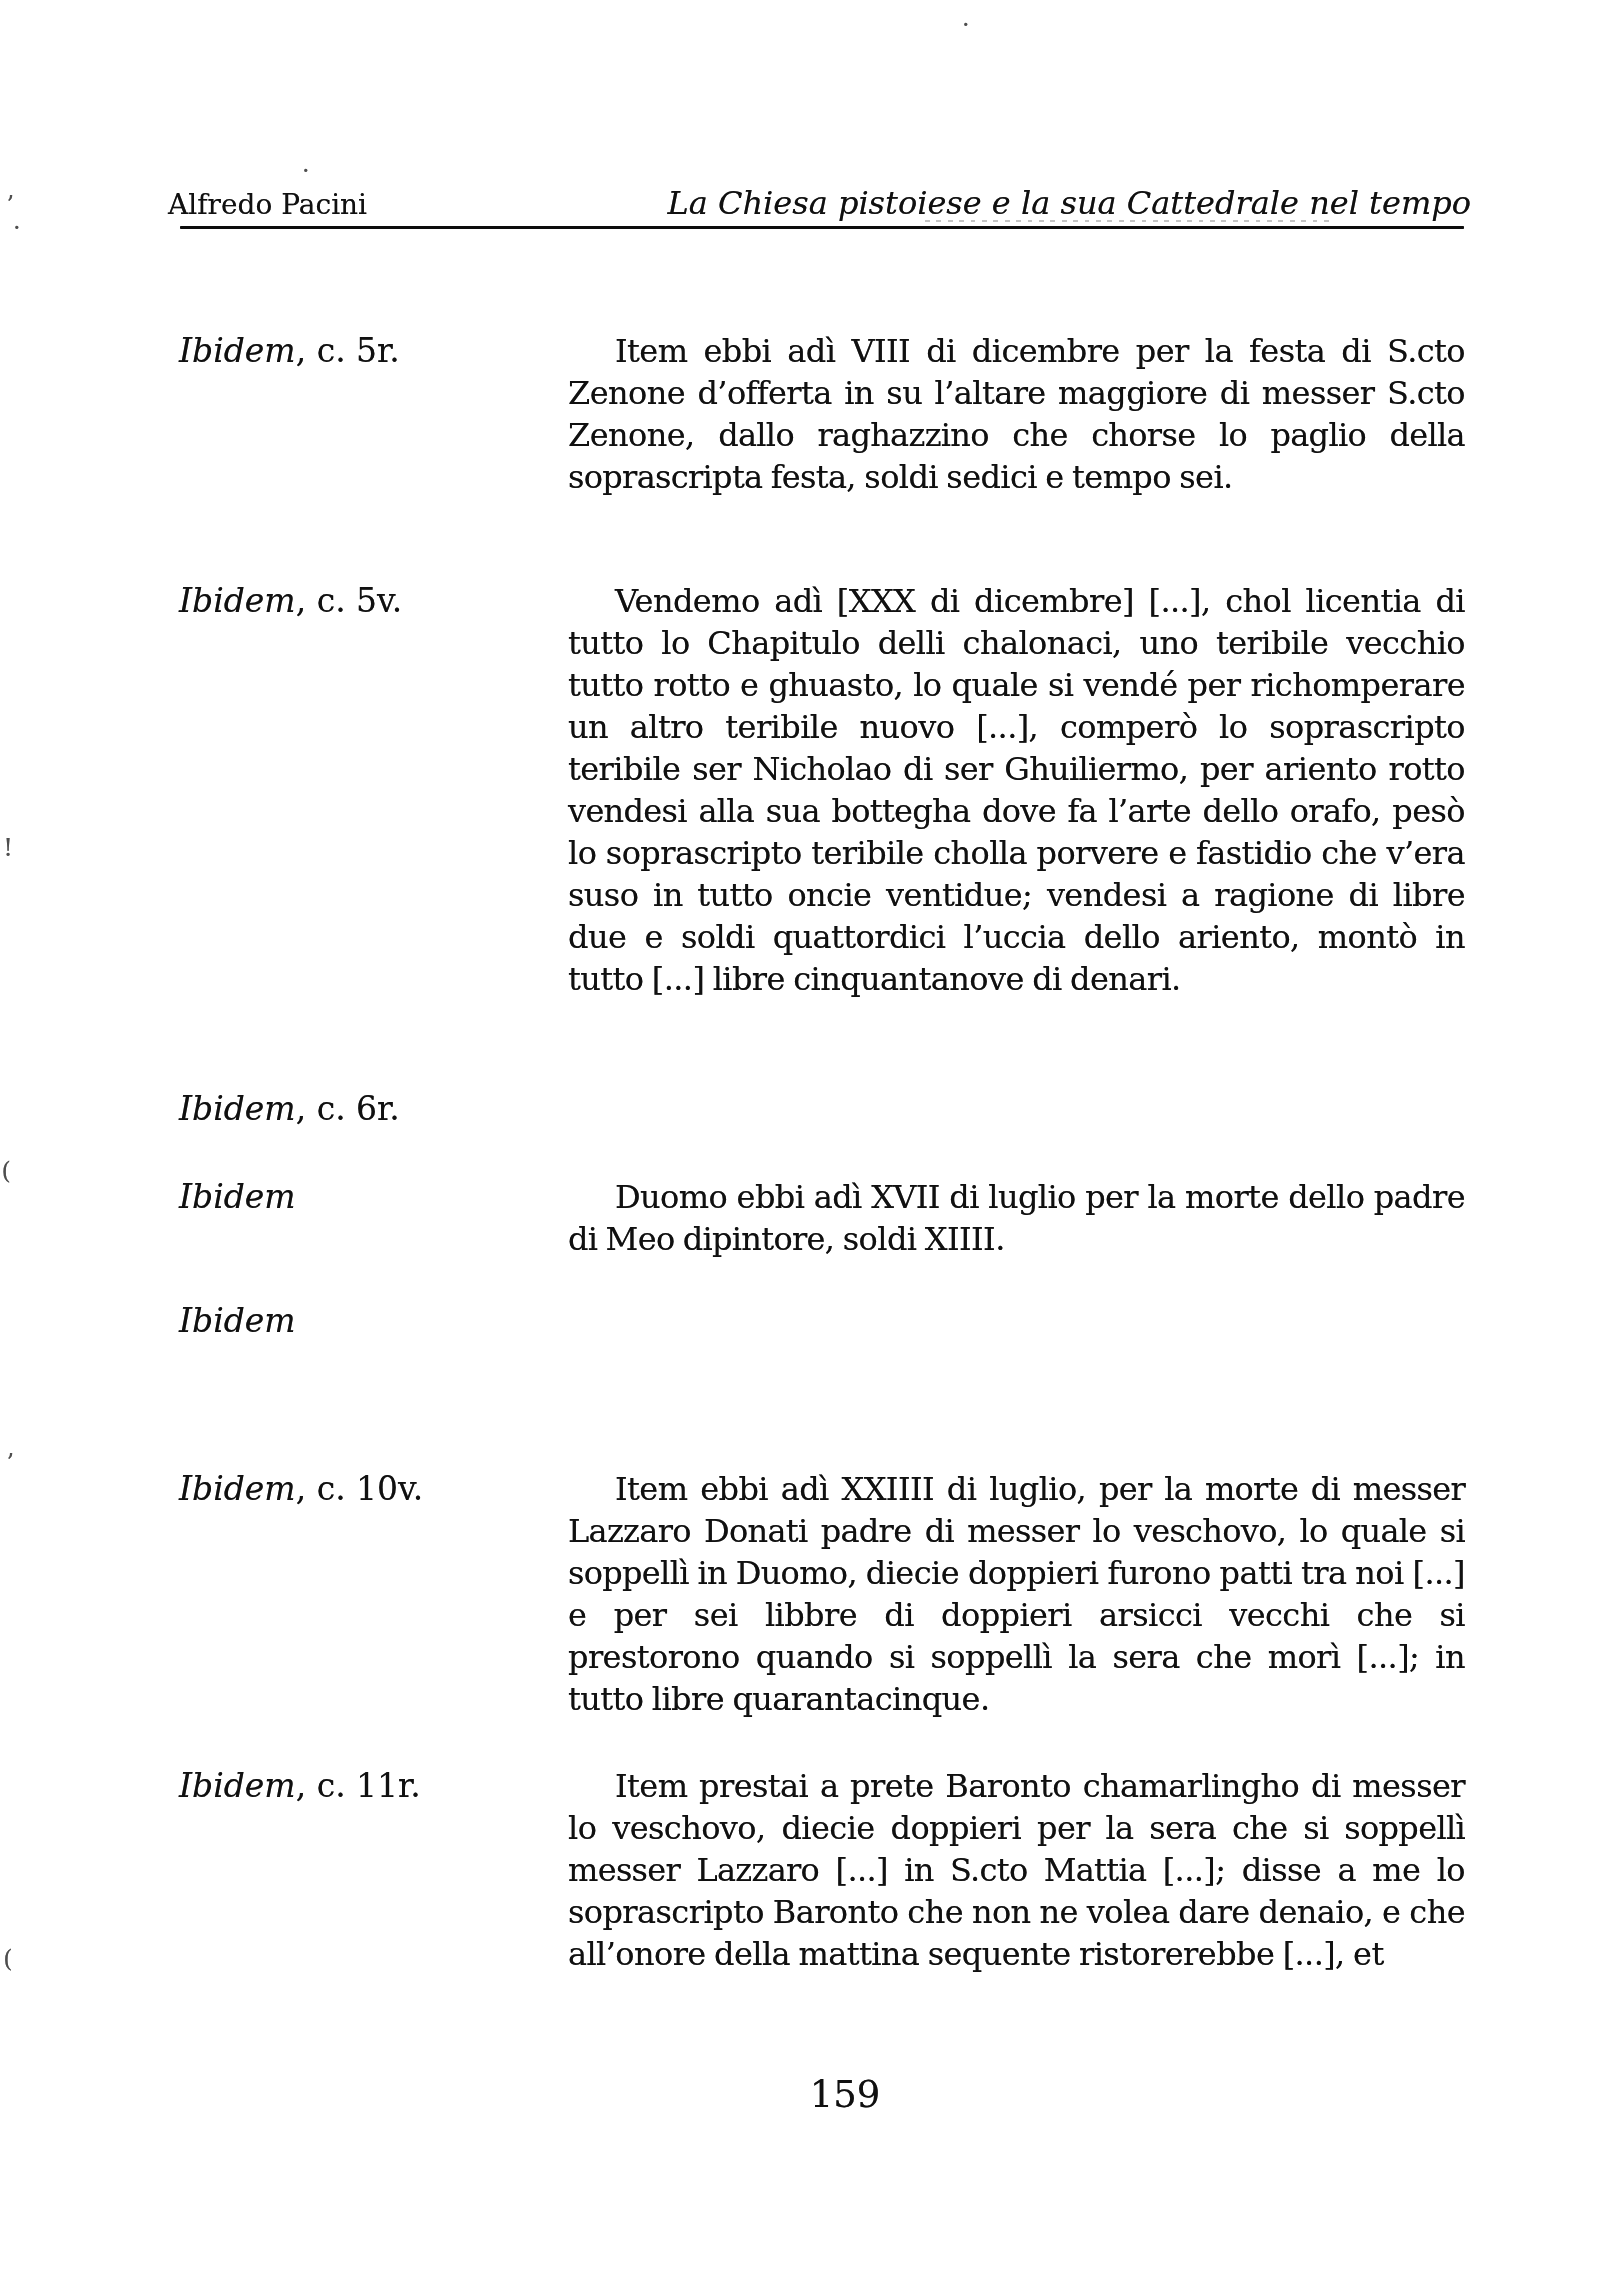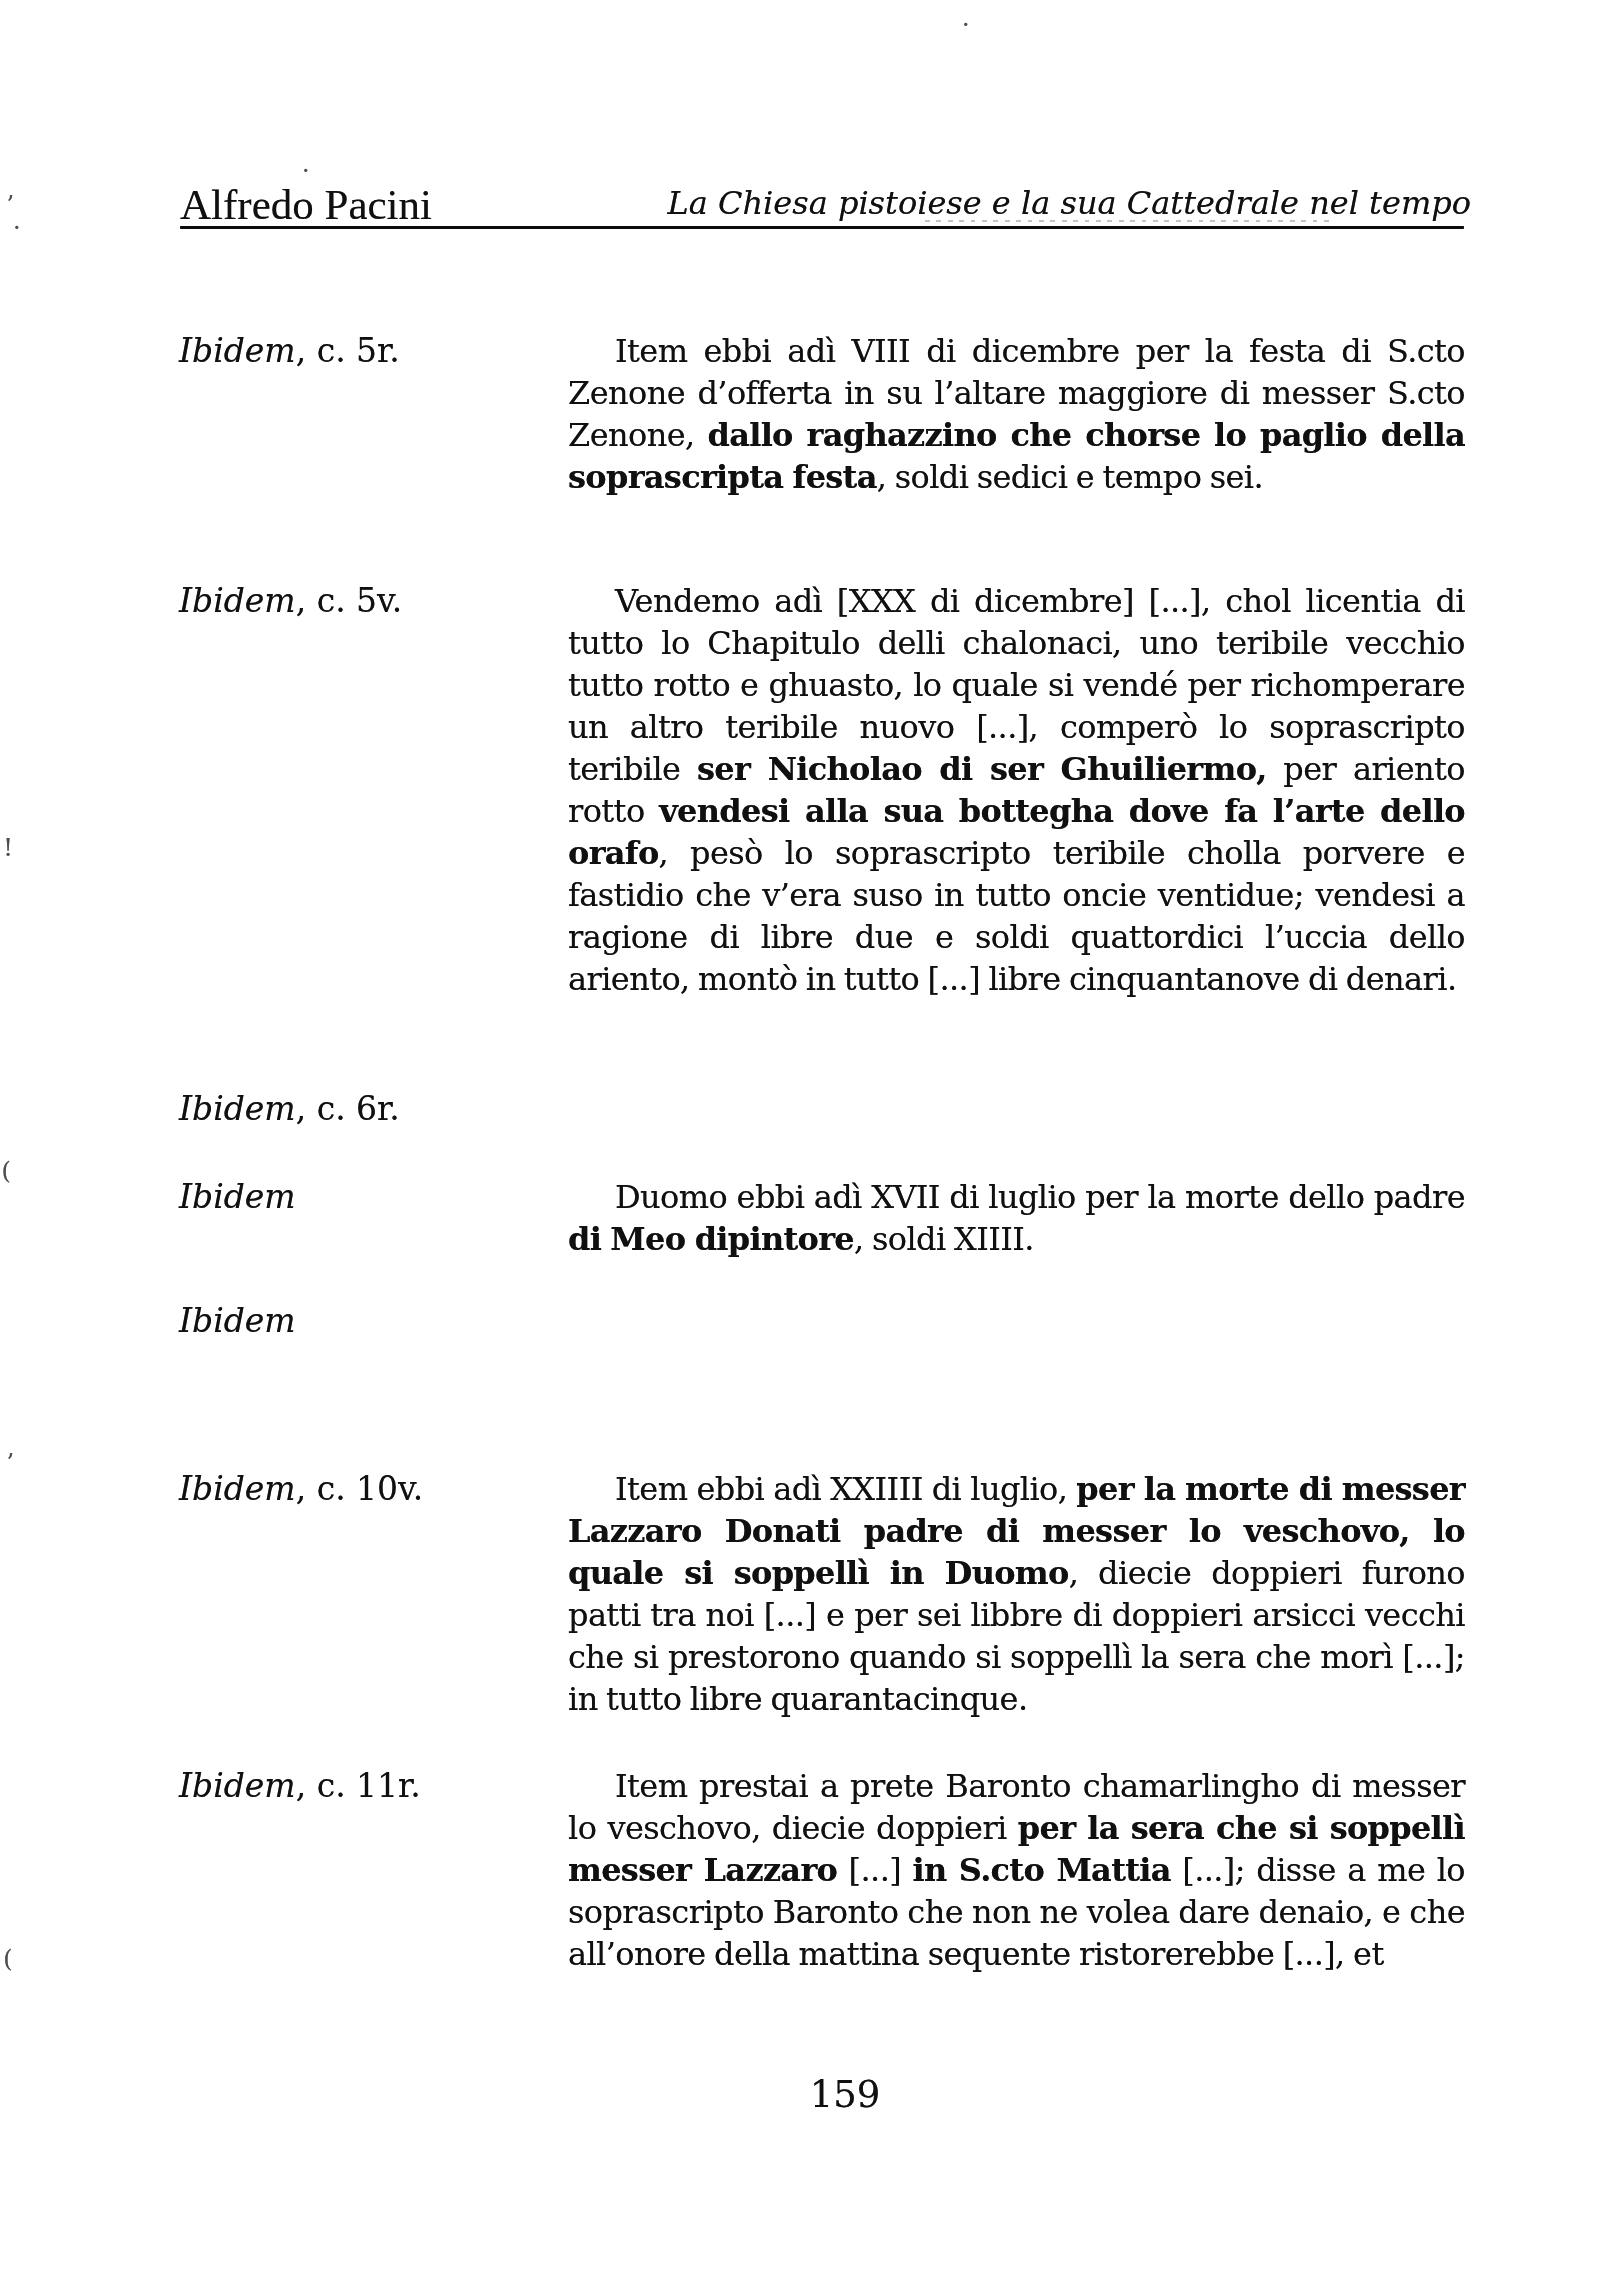--- a/index.html
+++ b/index.html
@@ -5,22 +5,22 @@
   html,body{margin:0;padding:0;}
   body{
     width:1619px;height:2295px;position:relative;
     background:#ffffff;color:#101010;
     font-family:"DejaVu Serif","Liberation Serif",serif;
     overflow:hidden;
     text-shadow:0 0 0.4px rgba(0,0,0,.55);
   }
   
   .hdr-left{
-    position:absolute;left:180px;top:187px;
-    font-size:43px;line-height:36px;white-space:nowrap;font-family:Liberation Serif, serif;
+    position:absolute;left:168px;top:187px;
+    font-size:28px;line-height:36px;white-space:nowrap;
   }
   .hdr-right{
     position:absolute;right:148px;top:185px;
     font-size:32px;line-height:36px;font-style:italic;white-space:nowrap;margin-left:36px;
   }
   .hdr-rule{
     position:absolute;left:180px;top:226px;width:1284px;height:3.2px;
     background:#0c0c0c;border-radius:0.8px;
   }
   .hdr-rule-echo{
@@ -42,21 +42,21 @@
     font-size:33px;line-height:42px;white-space:nowrap;
   }
   .entry-label .lab-it{font-style:italic;}
   .entry-para{
     margin-left:568px;width:897px;
     font-size:32px;line-height:42px;
     letter-spacing:-0.6px;word-spacing:-1.2px;
     text-align:justify;text-indent:47px;
     hyphens:none;
   }
-  .entry-para b{font-weight:bold;letter-spacing:-0.7px;}
+  .entry-para b{font-weight:normal;letter-spacing:-0.7px;}
   
   .page-number{
     position:absolute;left:764px;top:2074px;width:162px;
     text-align:center;font-size:37px;line-height:41px;
   }
   
   .artifact{
     position:absolute;font-size:24px;color:#222;opacity:.8;
     font-family:"DejaVu Serif",serif;line-height:24px;
   }

